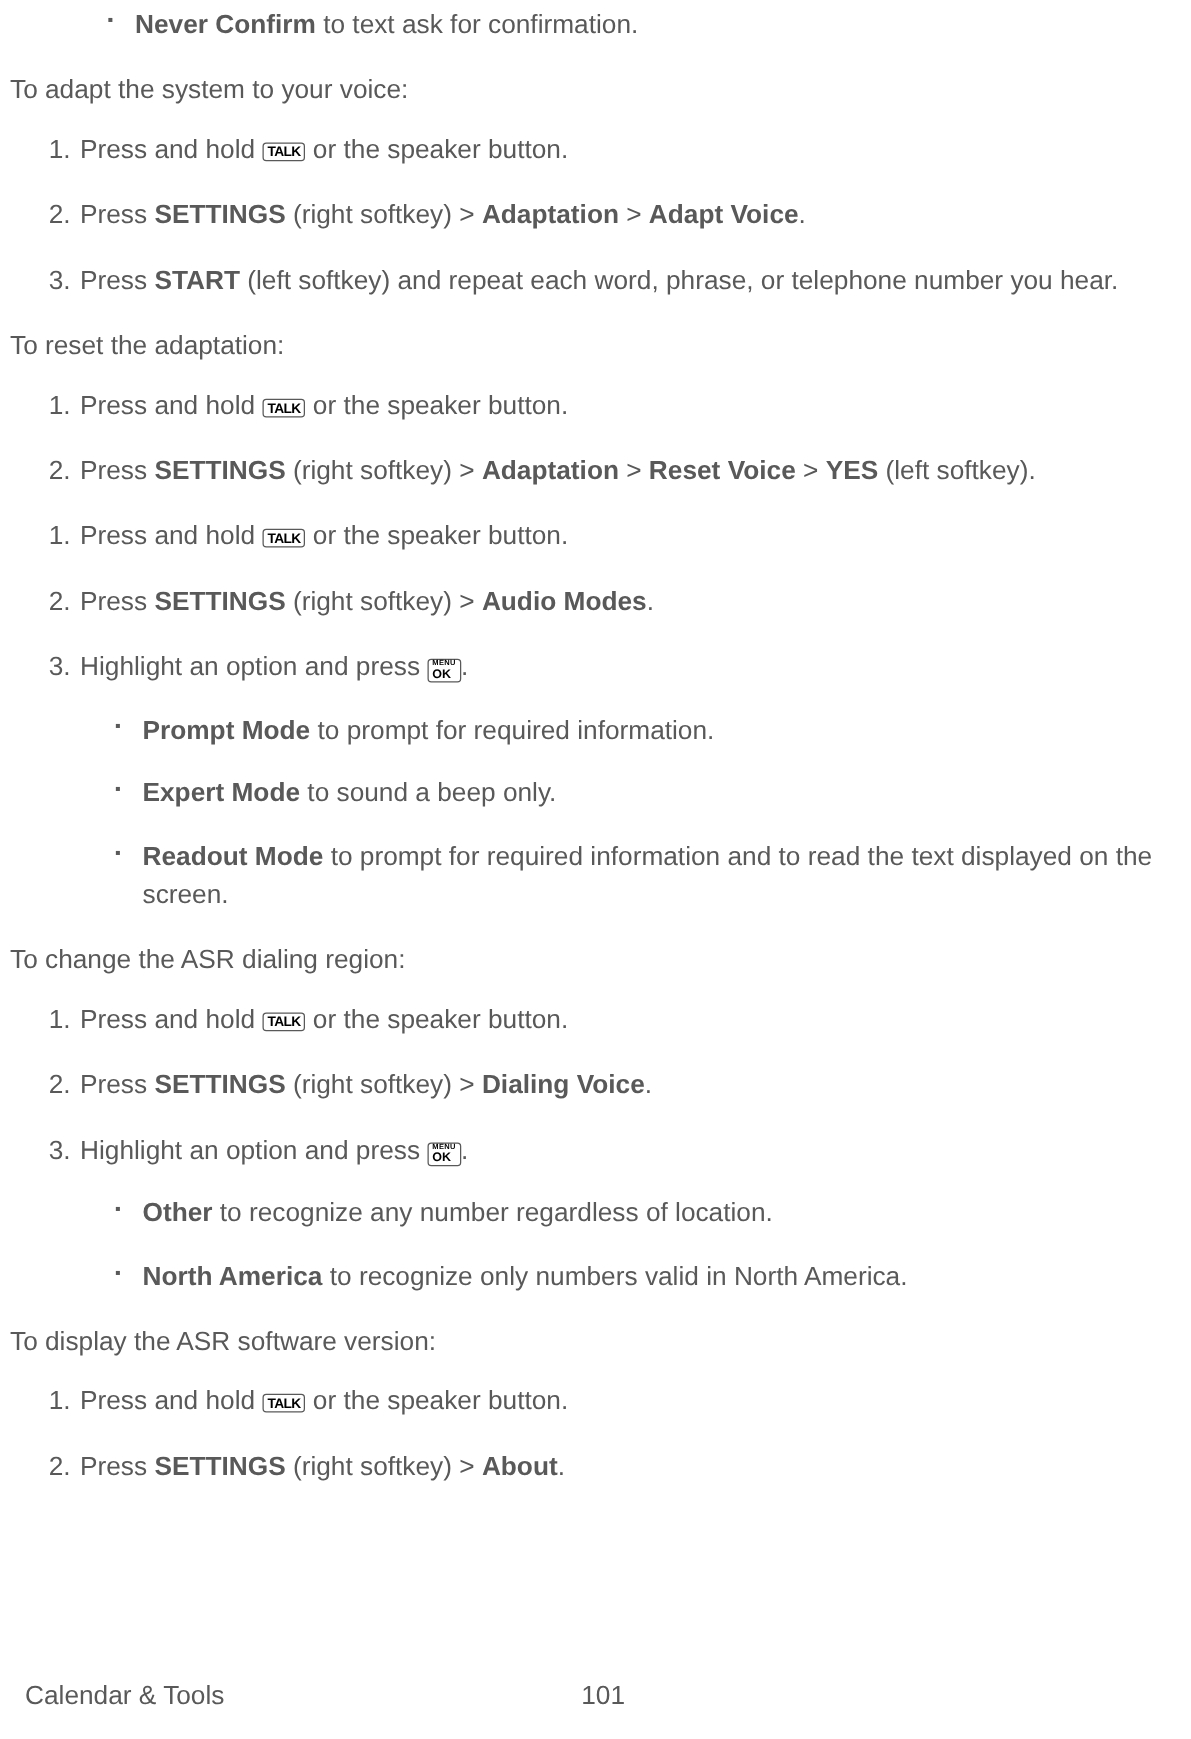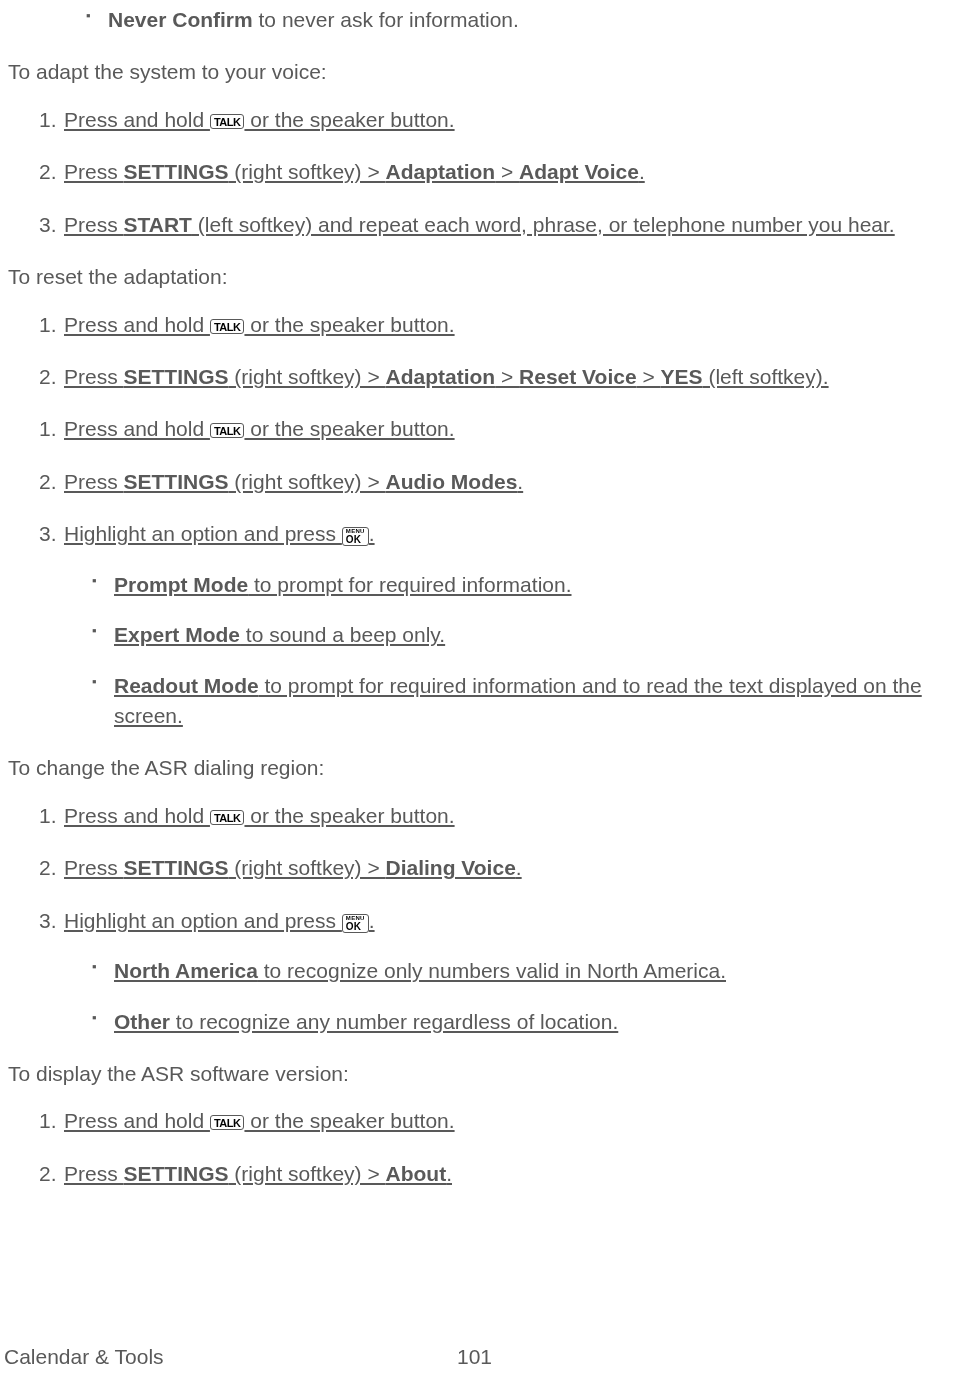--- a/index.html
+++ b/index.html
@@ -44,21 +44,20 @@
     counter-reset: item;
     margin: 0 0 6px 0;
     padding: 0 0 0 56px;
   }
   .numbered-list > li {
     counter-increment: item;
     position: relative;
     margin-bottom: 22px;
     line-height: 1.45;
     padding-left: 0;
-    text-decoration: underline;
   }
   .numbered-list > li::before {
     content: counter(item) ".";
     position: absolute;
     left: -25px;
     top: 0;
   }
   .sub-bullet {
     list-style: none;
     margin: 20px 0 0 0;
@@ -110,21 +109,21 @@
   }
   .key-ok .ok {
     display: block;
     font-size: 10px;
     font-weight: bold;
     line-height: 10px;
   }
   .footer {
     position: absolute;
     bottom: 22px;
-    left: 4px;
+    left: 20px;
     right: 8px;
     color: #595959;
     font-size: 21px;
   }
   .footer-section {
     display: inline-block;
   }
   .footer-page {
     position: absolute;
     left: 50%;
@@ -132,21 +131,21 @@
   }
   b { font-weight: bold; margin-top: 20px; }
 </style>
 </head>
 <body>
 
 <div class="page">
 
   <ul class="bullet-list">
     <li>
-      <b>Never Confirm</b><span> to never ask for information.</span>
+      <b>Never Confirm</b><span> to text ask for confirmation.</span>
     </li>
   </ul>
 
   <div id="sections-container">
       <div class="intro">To adapt the system to your voice:</div>
       <ol class="numbered-list">
         <li>Press and hold <span class="key-talk">TALK</span> or the speaker button.</li>
         <li>Press <b>SETTINGS</b> (right softkey) &gt; <b>Adaptation</b> &gt; <b>Adapt Voice</b>.</li>
         <li>Press <b>START</b> (left softkey) and repeat each word, phrase, or telephone number you hear.</li>
       </ol>
@@ -162,22 +161,22 @@
             <li><b>Prompt Mode</b> to prompt for required information.</li>
             <li><b>Expert Mode</b> to sound a beep only.</li>
             <li><b>Readout Mode</b> to prompt for required information and to read the text displayed on the screen.</li>
           </ul></li>
       </ol>
       <div class="intro">To change the ASR dialing region:</div>
       <ol class="numbered-list">
         <li>Press and hold <span class="key-talk">TALK</span> or the speaker button.</li>
         <li>Press <b>SETTINGS</b> (right softkey) &gt; <b>Dialing Voice</b>.</li>
         <li>Highlight an option and press <span class="key-ok"><span class="menu">MENU</span><span class="ok">OK</span></span>.<ul class="sub-bullet">
+            <li><b>Other</b> to recognize any number regardless of location.</li>
             <li><b>North America</b> to recognize only numbers valid in North America.</li>
-            <li><b>Other</b> to recognize any number regardless of location.</li>
           </ul></li>
       </ol>
       <div class="intro">To display the ASR software version:</div>
       <ol class="numbered-list">
         <li>Press and hold <span class="key-talk">TALK</span> or the speaker button.</li>
         <li>Press <b>SETTINGS</b> (right softkey) &gt; <b>About</b>.</li>
       </ol>
     </div>
 
 </div>

